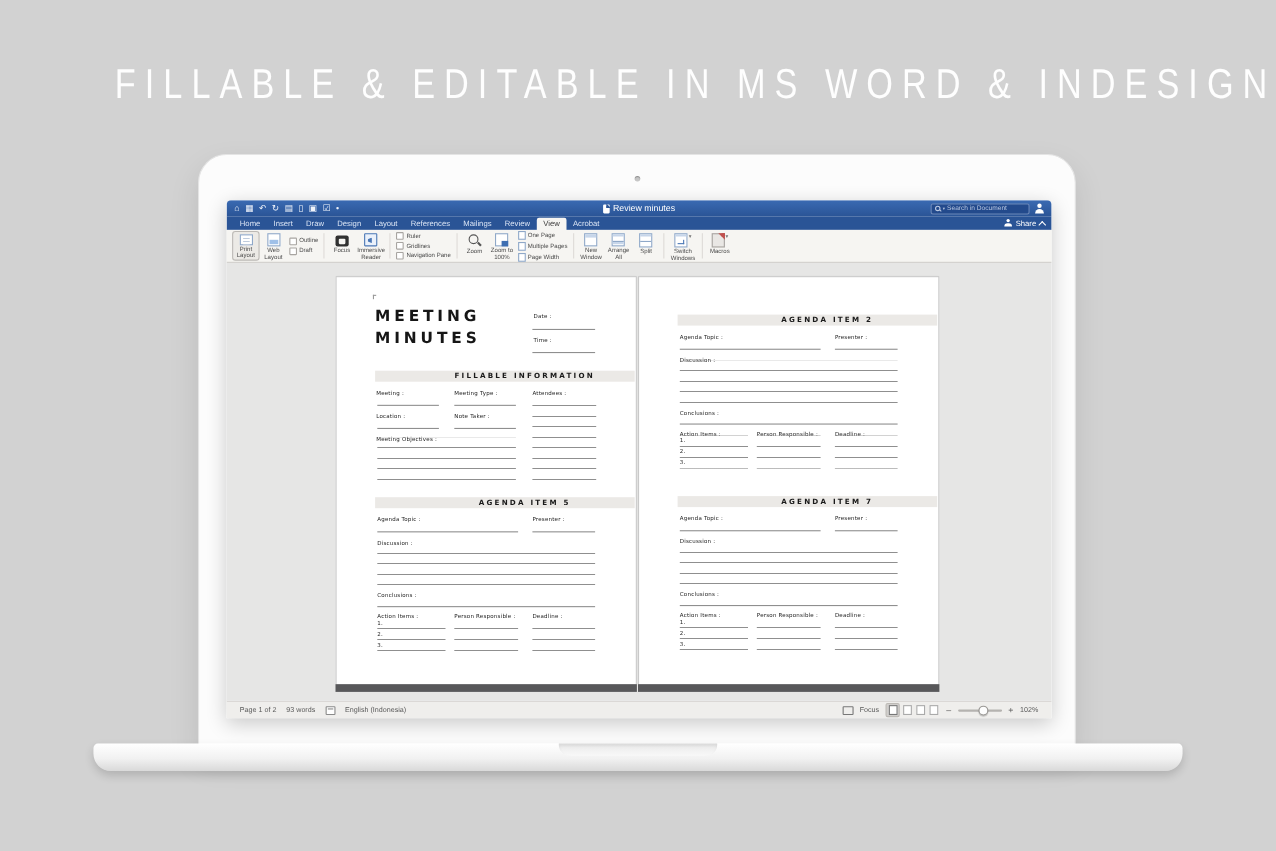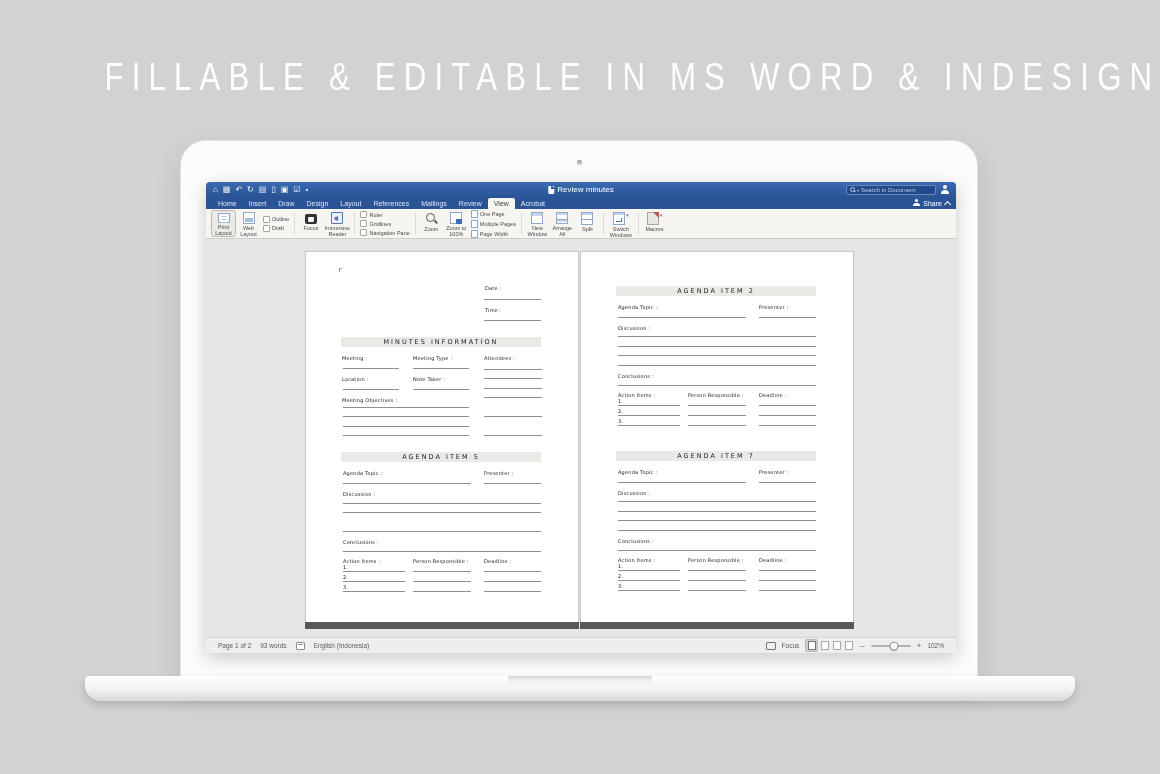--- a/index.html
+++ b/index.html
@@ -141,21 +141,21 @@
   .page-shadow.s1{left:99px;} .page-shadow.s2{left:374px;}
   .doc-main-title{
     position:absolute;left:35px;top:26px;font-size:14px;font-weight:bold;
     letter-spacing:3.5px;color:#161616;line-height:1.45;
   }
   .cursor-mark{position:absolute;left:33px;top:16px;width:2px;height:3px;border-left:1px solid #999;border-top:1px solid #999;}
   .flabel{position:absolute;font-size:5px;color:#1c1c1c;letter-spacing:.2px;white-space:nowrap;}
   .fline{position:absolute;height:0;border-bottom:1px solid #8f8f8f;}
   .banner{
     position:absolute;height:10px;line-height:10px;background:#ebe9e6;
-    text-align:center;font-size:6.5px;font-weight:normal;letter-spacing:2px;color:#1a1a1a;
+    text-align:center;font-size:6.5px;font-weight:bold;letter-spacing:2px;color:#1a1a1a;padding-left:36px;
   }
   .mlines{position:absolute;background:repeating-linear-gradient(to bottom,transparent 0 8.5px,#8f8f8f 8.5px 9.5px);}
   .mlines10{position:absolute;background:repeating-linear-gradient(to bottom,transparent 0 9px,#8f8f8f 9px 10px);}
   .agenda{position:absolute;left:35px;width:202px;height:145px;}
   .agenda .banner{left:0;top:0;width:200px;}
   
   .statusbar{
     height:15px;flex:0 0 15px;background:#efeeec;border-top:1px solid #d6d3d0;
     display:flex;align-items:center;padding:0 12px;font-size:6.5px;color:#5a5a5a;gap:9px;
   }
@@ -318,26 +318,30 @@
             <span class="caret-after"></span>
           </span>
         <span class="lbl">Macros</span>
       </div>
     </div>
 
     <div class="docarea">
 
       <div class="page p1">
         <div class="cursor-mark"></div>
+        <div class="doc-main-title">
+          <span>MEETING</span><br>
+          <span>MINUTES</span>
+        </div>
         <div class="flabel" style="left:179px;top:33px">Date :</div>
         <div class="fline" style="left:178px;top:47px;width:57px"></div>
         <div class="flabel" style="left:179px;top:55px">Time :</div>
         <div class="fline" style="left:178px;top:68px;width:57px"></div>
 
-        <div class="banner" style="left:35px;top:85px;width:200px">MINUTES INFORMATION</div>
+        <div class="banner" style="left:35px;top:85px;width:200px">FILLABLE INFORMATION</div>
         <div class="flabel" style="left:36px;top:103px">Meeting :</div>
         <div class="fline" style="left:37px;top:116px;width:56px"></div>
         <div class="flabel" style="left:107px;top:103px">Meeting Type :</div>
         <div class="fline" style="left:107px;top:116px;width:56px"></div>
         <div class="flabel" style="left:178px;top:103px">Attendees :</div>
         <div class="mlines" style="left:178px;top:108px;width:58px;height:77px"></div>
         <div class="flabel" style="left:36px;top:124px">Location :</div>
         <div class="fline" style="left:37px;top:137px;width:56px"></div>
         <div class="flabel" style="left:107px;top:124px">Note Taker :</div>
         <div class="fline" style="left:107px;top:137px;width:56px"></div>

